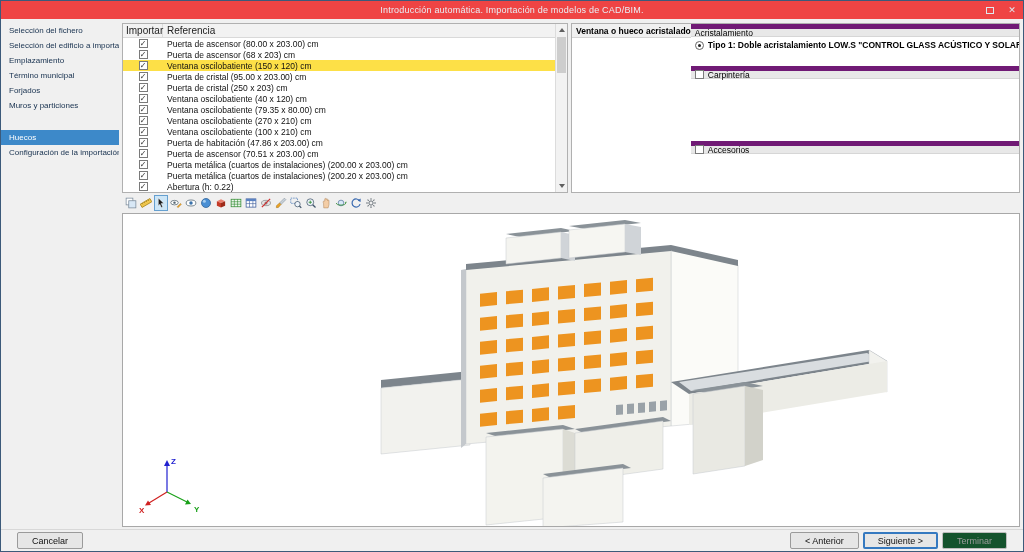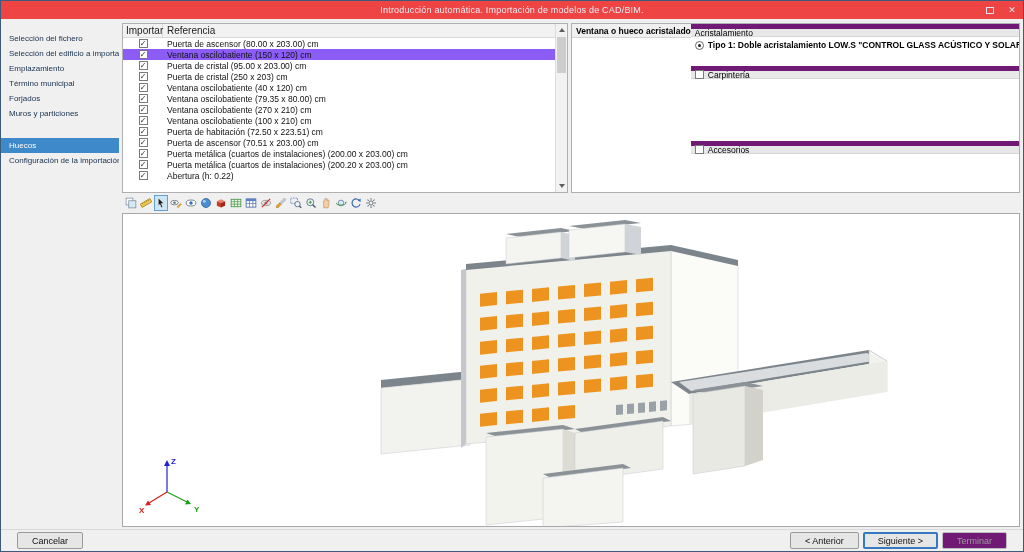--- a/index.html
+++ b/index.html
@@ -24,21 +24,21 @@
   }
   .t-controls { margin-left:auto; display:flex; height:100%; }
   .win-btn {
     width:22px; height:100%; display:flex; align-items:center; justify-content:center;
     color:#dfe7ee; font-size:9px; cursor:default; background:transparent; border:none;
   }
   .maxbox { width:8px; height:7px; border:1px solid #dfe7ee; display:inline-block; }
 
   
   .appbody { flex:1; display:flex; min-height:0; }
-  .sidebar { width:118px; flex:0 0 auto; padding-top:12px; }
+  .sidebar { width:118px; flex:0 0 auto; padding-top:4px; }
   .side-item {
     height:15px; line-height:15px; padding-left:8px;
     font-size:8px; color:#16304e; white-space:nowrap; overflow:hidden; cursor:default;
   }
   .side-item.active { background:#3d89c9; color:#ffffff;margin-top:17px; }
 
   .main { flex:1; display:flex; flex-direction:column; padding:4px 3px 2px 3px; min-width:0; }
   .top-row { height:170px; display:flex; gap:3px; flex:0 0 auto; }
 
   
@@ -48,21 +48,21 @@
   }
   .thead {
     height:14px; background:#f2f2f2; border-bottom:1px solid #d9d9d9;
     display:flex; align-items:center; font-size:10px; color:#222;
     padding-right:12px; flex:0 0 auto;
   }
   .hcell.c1 { width:40px; padding-left:3px; border-right:1px solid #dcdcdc; height:100%; line-height:14px; }
   .hcell.c2 { flex:1; padding-left:4px; }
   .trows { flex:1; overflow:hidden; padding-right:12px; }
   .trow { height:11px; display:flex; align-items:center; font-size:8.5px; color:#111; cursor:default; }
-  .trow.sel { background:#8b5cf6; }
+  .trow.sel { background:#fde047; }
   .cbcol { width:40px; display:flex; justify-content:center; flex:0 0 auto; }
   .cb {
     width:9px; height:9px; border:1px solid #7a7a7a; background:#fff;
     display:inline-flex; align-items:center; justify-content:center;
     font-size:8px; line-height:8px; color:#333;
   }
   .cb.checked::after { content:"✓"; }
   .ref { flex:1; white-space:nowrap; overflow:hidden; padding-left:4px; }
 
   
@@ -132,21 +132,21 @@
   .footer {
     height:22px; flex:0 0 auto; display:flex; align-items:center;
     padding:0 16px; background:#f0f0f0; border-top:1px solid #d8d8d8;
   }
   .fright { margin-left:auto; display:flex; gap:4px; }
   .btn {
     height:17px; padding:0 14px; font-size:9px; font-family:"Liberation Sans",sans-serif;
     background:#e6e6e6; border:1px solid #9a9a9a; border-radius:2px; color:#111; cursor:default;
   }
   .btn.primary { border:2px solid #3579c0; padding:0 13px; }
-  .btn.disabled { color:#9b9b9b; border-color:#bdbdbd; background:#701a75; }
+  .btn.disabled { color:#9b9b9b; border-color:#bdbdbd; background:#14532d; }
 </style>
 </head>
 <body>
 
 <div class="titlebar">
   <span class="t-title">Introducción automática. Importación de modelos de CAD/BIM.</span>
   <div class="t-controls">
     <button class="win-btn">
       <span class="maxbox"></span>
     </button>
@@ -176,20 +176,26 @@
           <span class="hcell c1">Importar</span>
           <span class="hcell c2">Referencia</span>
         </div>
         <div class="trows">
             <div class="trow">
               <span class="cbcol">
                 <span class="cb checked"></span>
               </span>
               <span class="ref">Puerta de ascensor (80.00 x 203.00) cm</span>
             </div>
+            <div class="trow">
+              <span class="cbcol">
+                <span class="cb checked"></span>
+              </span>
+              <span class="ref">Puerta de ascensor (68 x 203) cm</span>
+            </div>
             <div class="trow sel">
               <span class="cbcol">
                 <span class="cb checked"></span>
               </span>
               <span class="ref">Ventana oscilobatiente (150 x 120) cm</span>
             </div>
             <div class="trow">
               <span class="cbcol">
                 <span class="cb checked"></span>
               </span>
@@ -222,21 +228,21 @@
             <div class="trow">
               <span class="cbcol">
                 <span class="cb checked"></span>
               </span>
               <span class="ref">Ventana oscilobatiente (100 x 210) cm</span>
             </div>
             <div class="trow">
               <span class="cbcol">
                 <span class="cb checked"></span>
               </span>
-              <span class="ref">Puerta de habitación (72.50 x 223.51) cm</span>
+              <span class="ref">Puerta de habitación (47.86 x 203.00) cm</span>
             </div>
             <div class="trow">
               <span class="cbcol">
                 <span class="cb checked"></span>
               </span>
               <span class="ref">Puerta de ascensor (70.51 x 203.00) cm</span>
             </div>
             <div class="trow">
               <span class="cbcol">
                 <span class="cb checked"></span>

